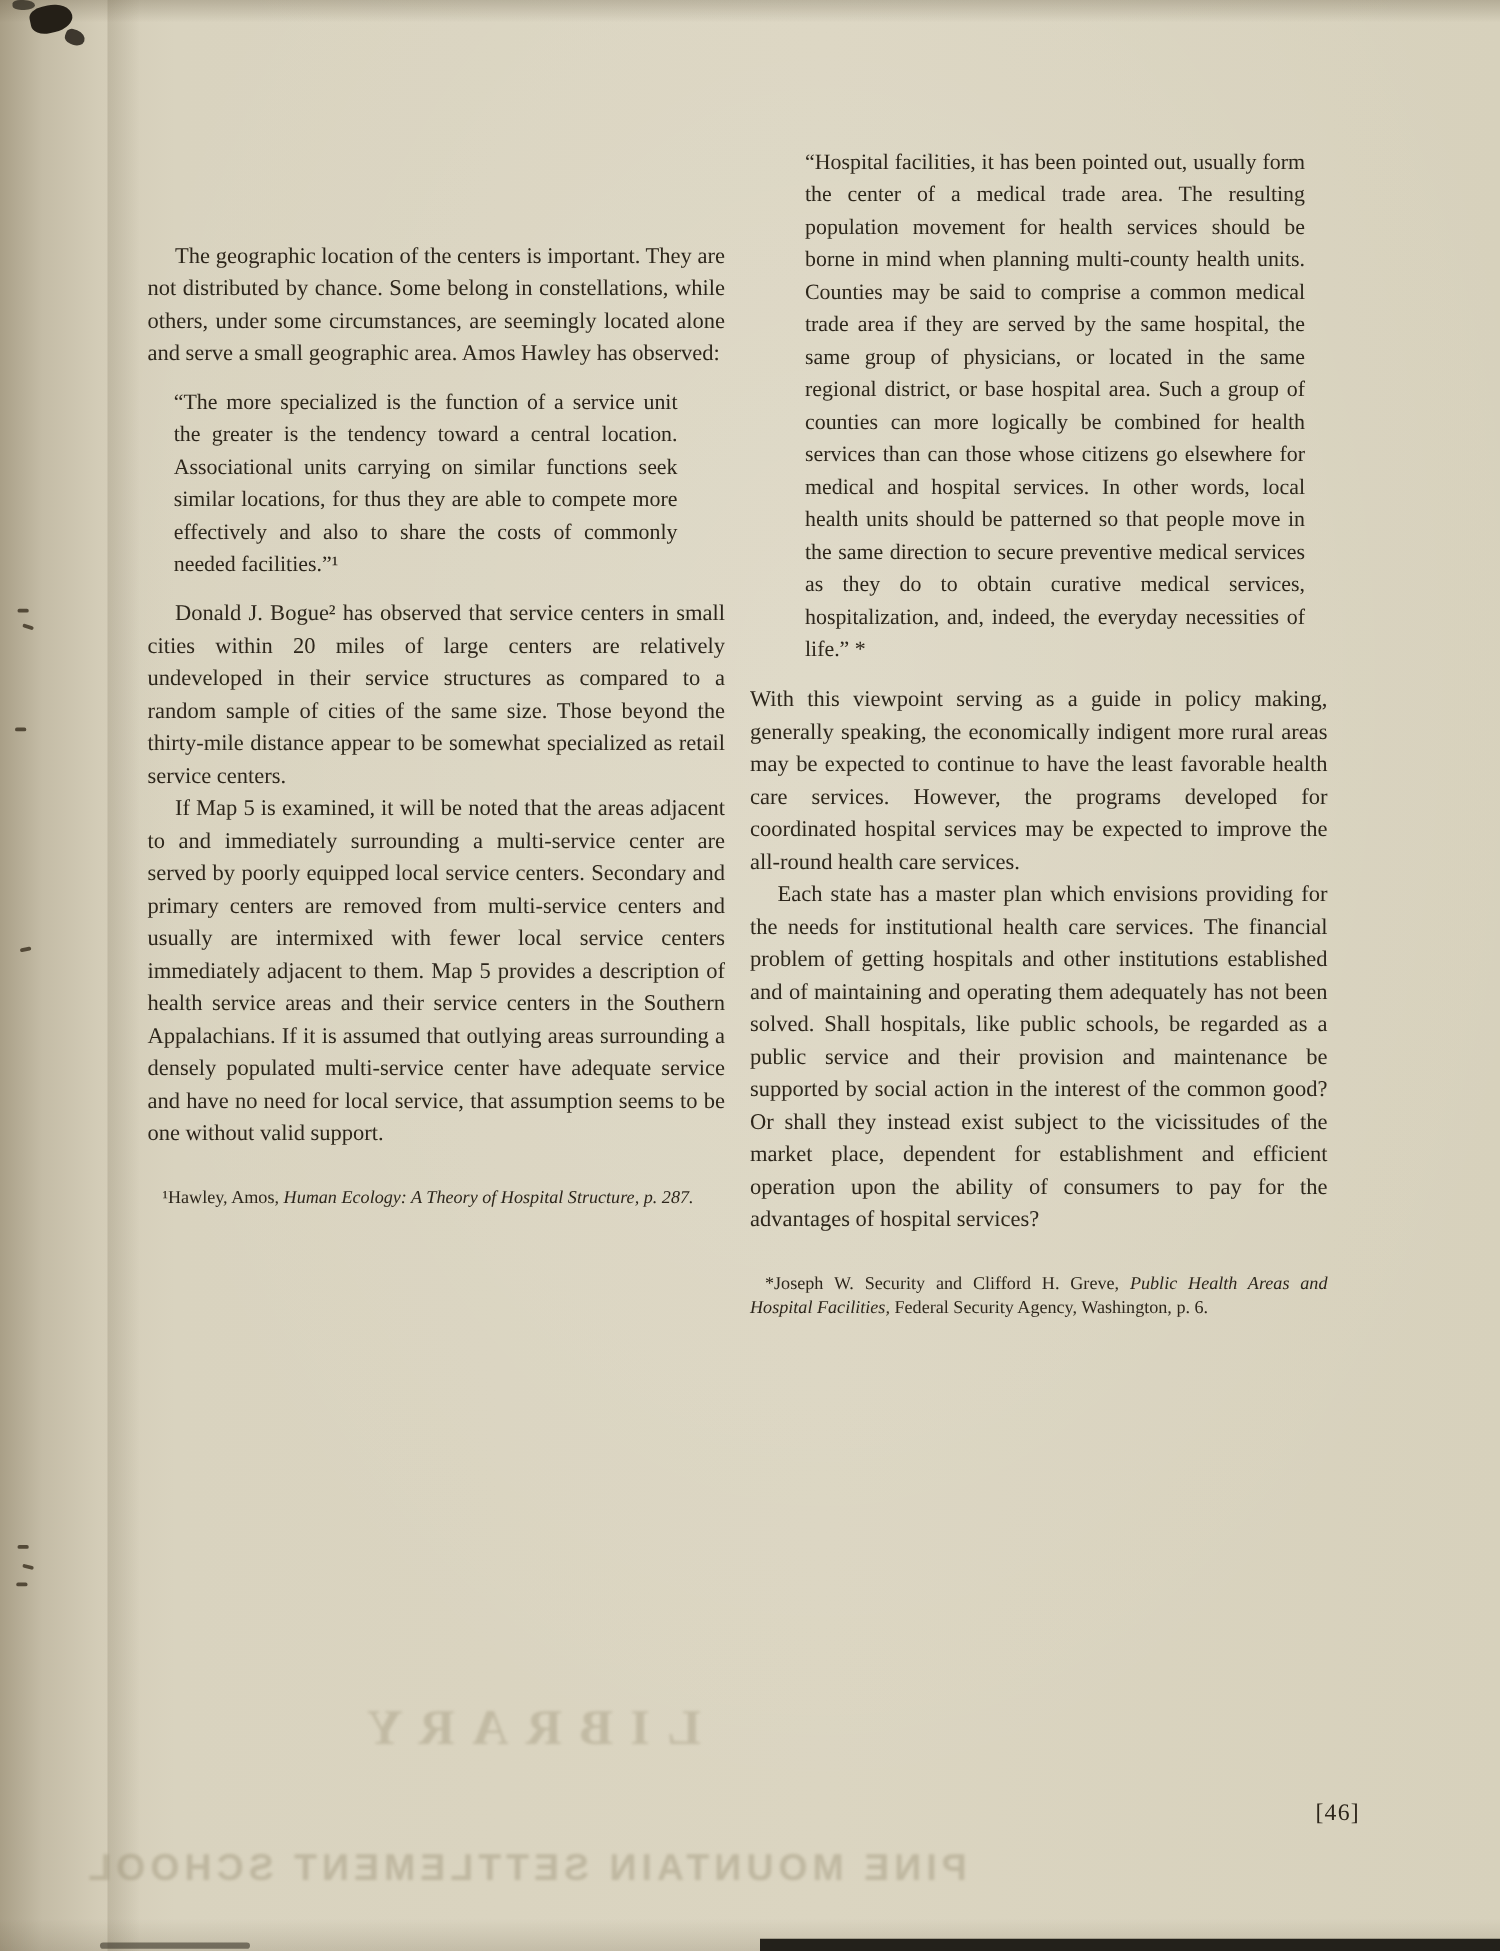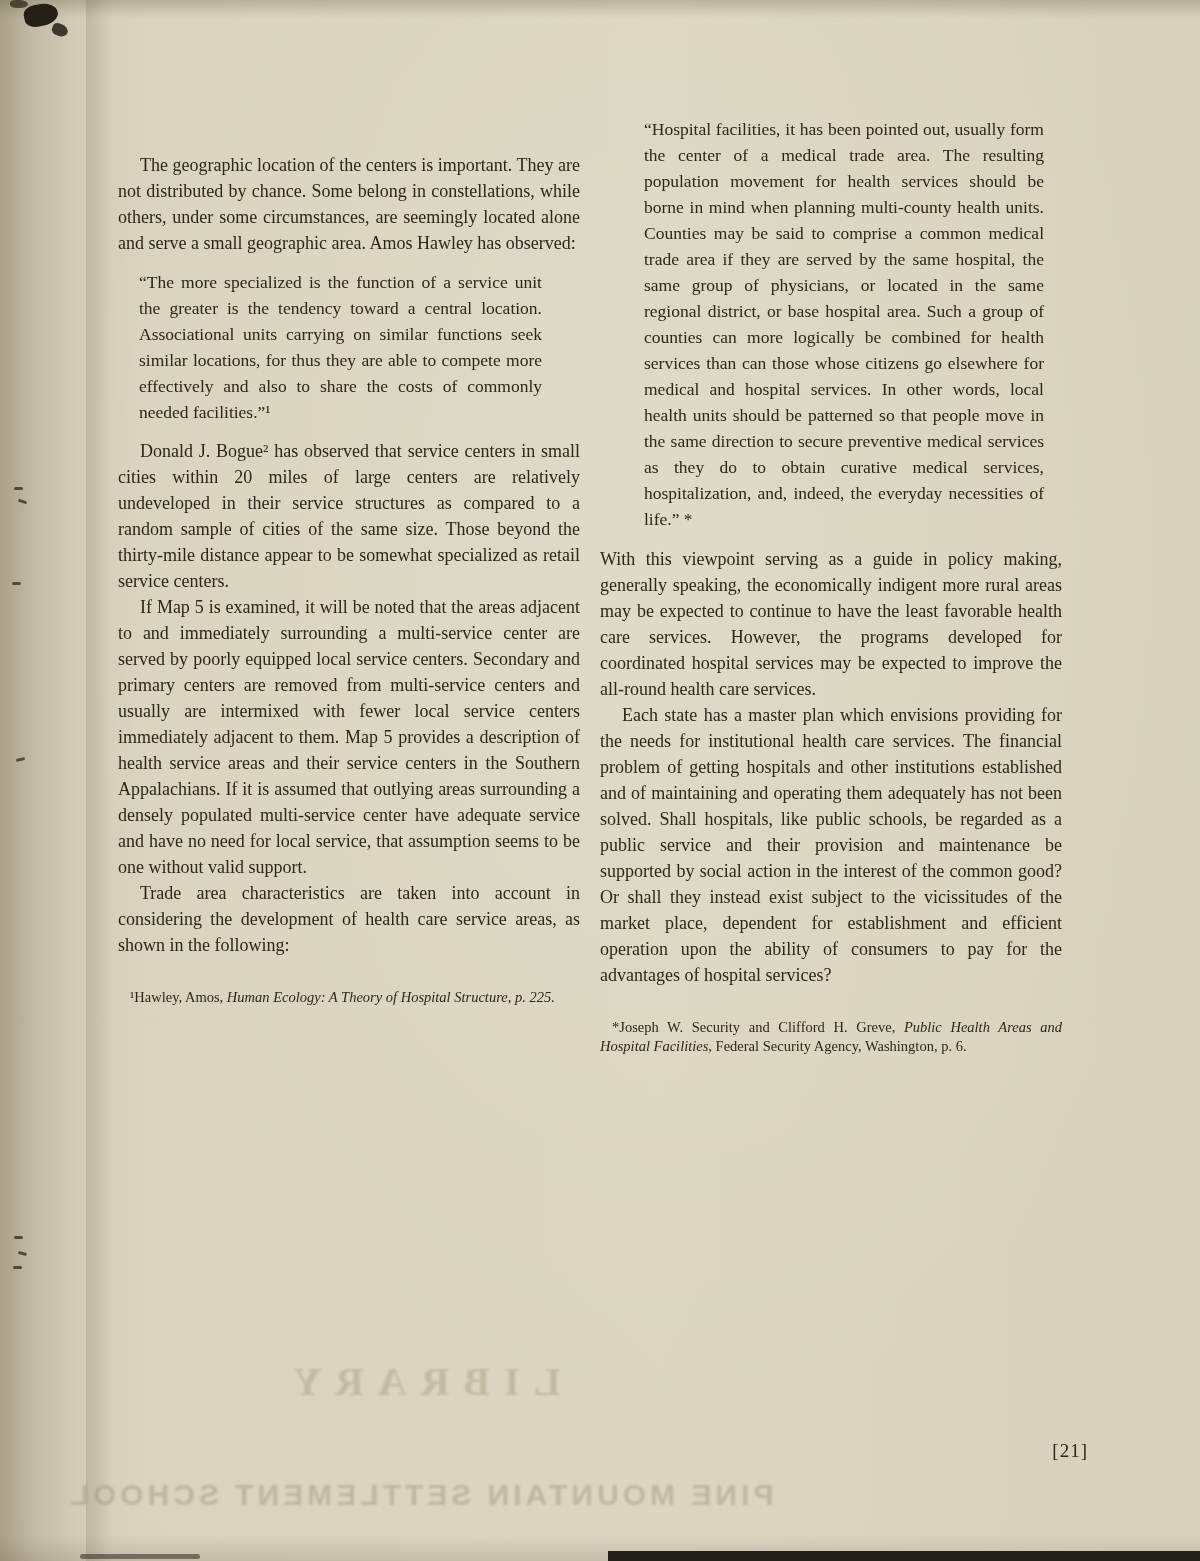--- a/index.html
+++ b/index.html
@@ -78,34 +78,33 @@
   <div class="ghost ghost-line1">LIBRARY</div>
   <div class="ghost ghost-line2">PINE MOUNTAIN SETTLEMENT SCHOOL</div>
 
   <div class="content">
 
     <div class="col">
       <p class="indent">The geographic location of the centers is important. They are not distributed by chance. Some belong in constellations, while others, under some circumstances, are seemingly located alone and serve a small geographic area. Amos Hawley has observed:</p>
       <blockquote>“The more specialized is the function of a service unit the greater is the tendency toward a central location. Associational units carrying on similar functions seek similar locations, for thus they are able to compete more effectively and also to share the costs of commonly needed facilities.”¹</blockquote>
       <p class="indent">Donald J. Bogue² has observed that service centers in small cities within 20 miles of large centers are relatively undeveloped in their service structures as compared to a random sample of cities of the same size. Those beyond the thirty-mile distance appear to be somewhat specialized as retail service centers.</p>
       <p class="indent">If Map 5 is examined, it will be noted that the areas adjacent to and immediately surrounding a multi-service center are served by poorly equipped local service centers. Secondary and primary centers are removed from multi-service centers and usually are intermixed with fewer local service centers immediately adjacent to them. Map 5 provides a description of health service areas and their service centers in the Southern Appalachians. If it is assumed that outlying areas surrounding a densely populated multi-service center have adequate service and have no need for local service, that assumption seems to be one without valid support.</p>
-      <p class="indent">Trade area characteristics are taken into account in considering the development of health care service areas, as shown in the following:</p>
 
       <div class="footnotes">
-        <p class="footnote"><span>¹Hawley, Amos, </span><span class="ital">Human Ecology: A Theory of Hospital Structure</span><span class="ital">, p. 225.</span></p>
+        <p class="footnote"><span>¹Hawley, Amos, </span><span class="ital">Human Ecology: A Theory of Hospital Structure</span><span class="ital">, p. 287.</span></p>
       </div>
     </div>
 
     <div class="col">
       <blockquote class="tight">“Hospital facilities, it has been pointed out, usually form the center of a medical trade area. The resulting population movement for health services should be borne in mind when planning multi-county health units. Counties may be said to comprise a common medical trade area if they are served by the same hospital, the same group of physicians, or located in the same regional district, or base hospital area. Such a group of counties can more logically be combined for health services than can those whose citizens go elsewhere for medical and hospital services. In other words, local health units should be patterned so that people move in the same direction to secure preventive medical services as they do to obtain curative medical services, hospitalization, and, indeed, the everyday necessities of life.” *</blockquote>
       <p>With this viewpoint serving as a guide in policy making, generally speaking, the economically indigent more rural areas may be expected to continue to have the least favorable health care services. However, the programs developed for coordinated hospital services may be expected to improve the all-round health care services.</p>
       <p class="indent">Each state has a master plan which envisions providing for the needs for institutional health care services. The financial problem of getting hospitals and other institutions established and of maintaining and operating them adequately has not been solved. Shall hospitals, like public schools, be regarded as a public service and their provision and maintenance be supported by social action in the interest of the common good? Or shall they instead exist subject to the vicissitudes of the market place, dependent for establishment and efficient operation upon the ability of consumers to pay for the advantages of hospital services?</p>
 
       <div class="footnotes">
         <p class="footnote"><span>*Joseph W. Security and Clifford H. Greve, </span><span class="ital">Public Health Areas and Hospital Facilities,</span><span> Federal Security Agency, Washington, p. 6.</span></p>
       </div>
     </div>
 
   </div>
 
-  <div class="page-number">[21]</div>
+  <div class="page-number">[46]</div>
 
 </div>
 
 </body></html>

